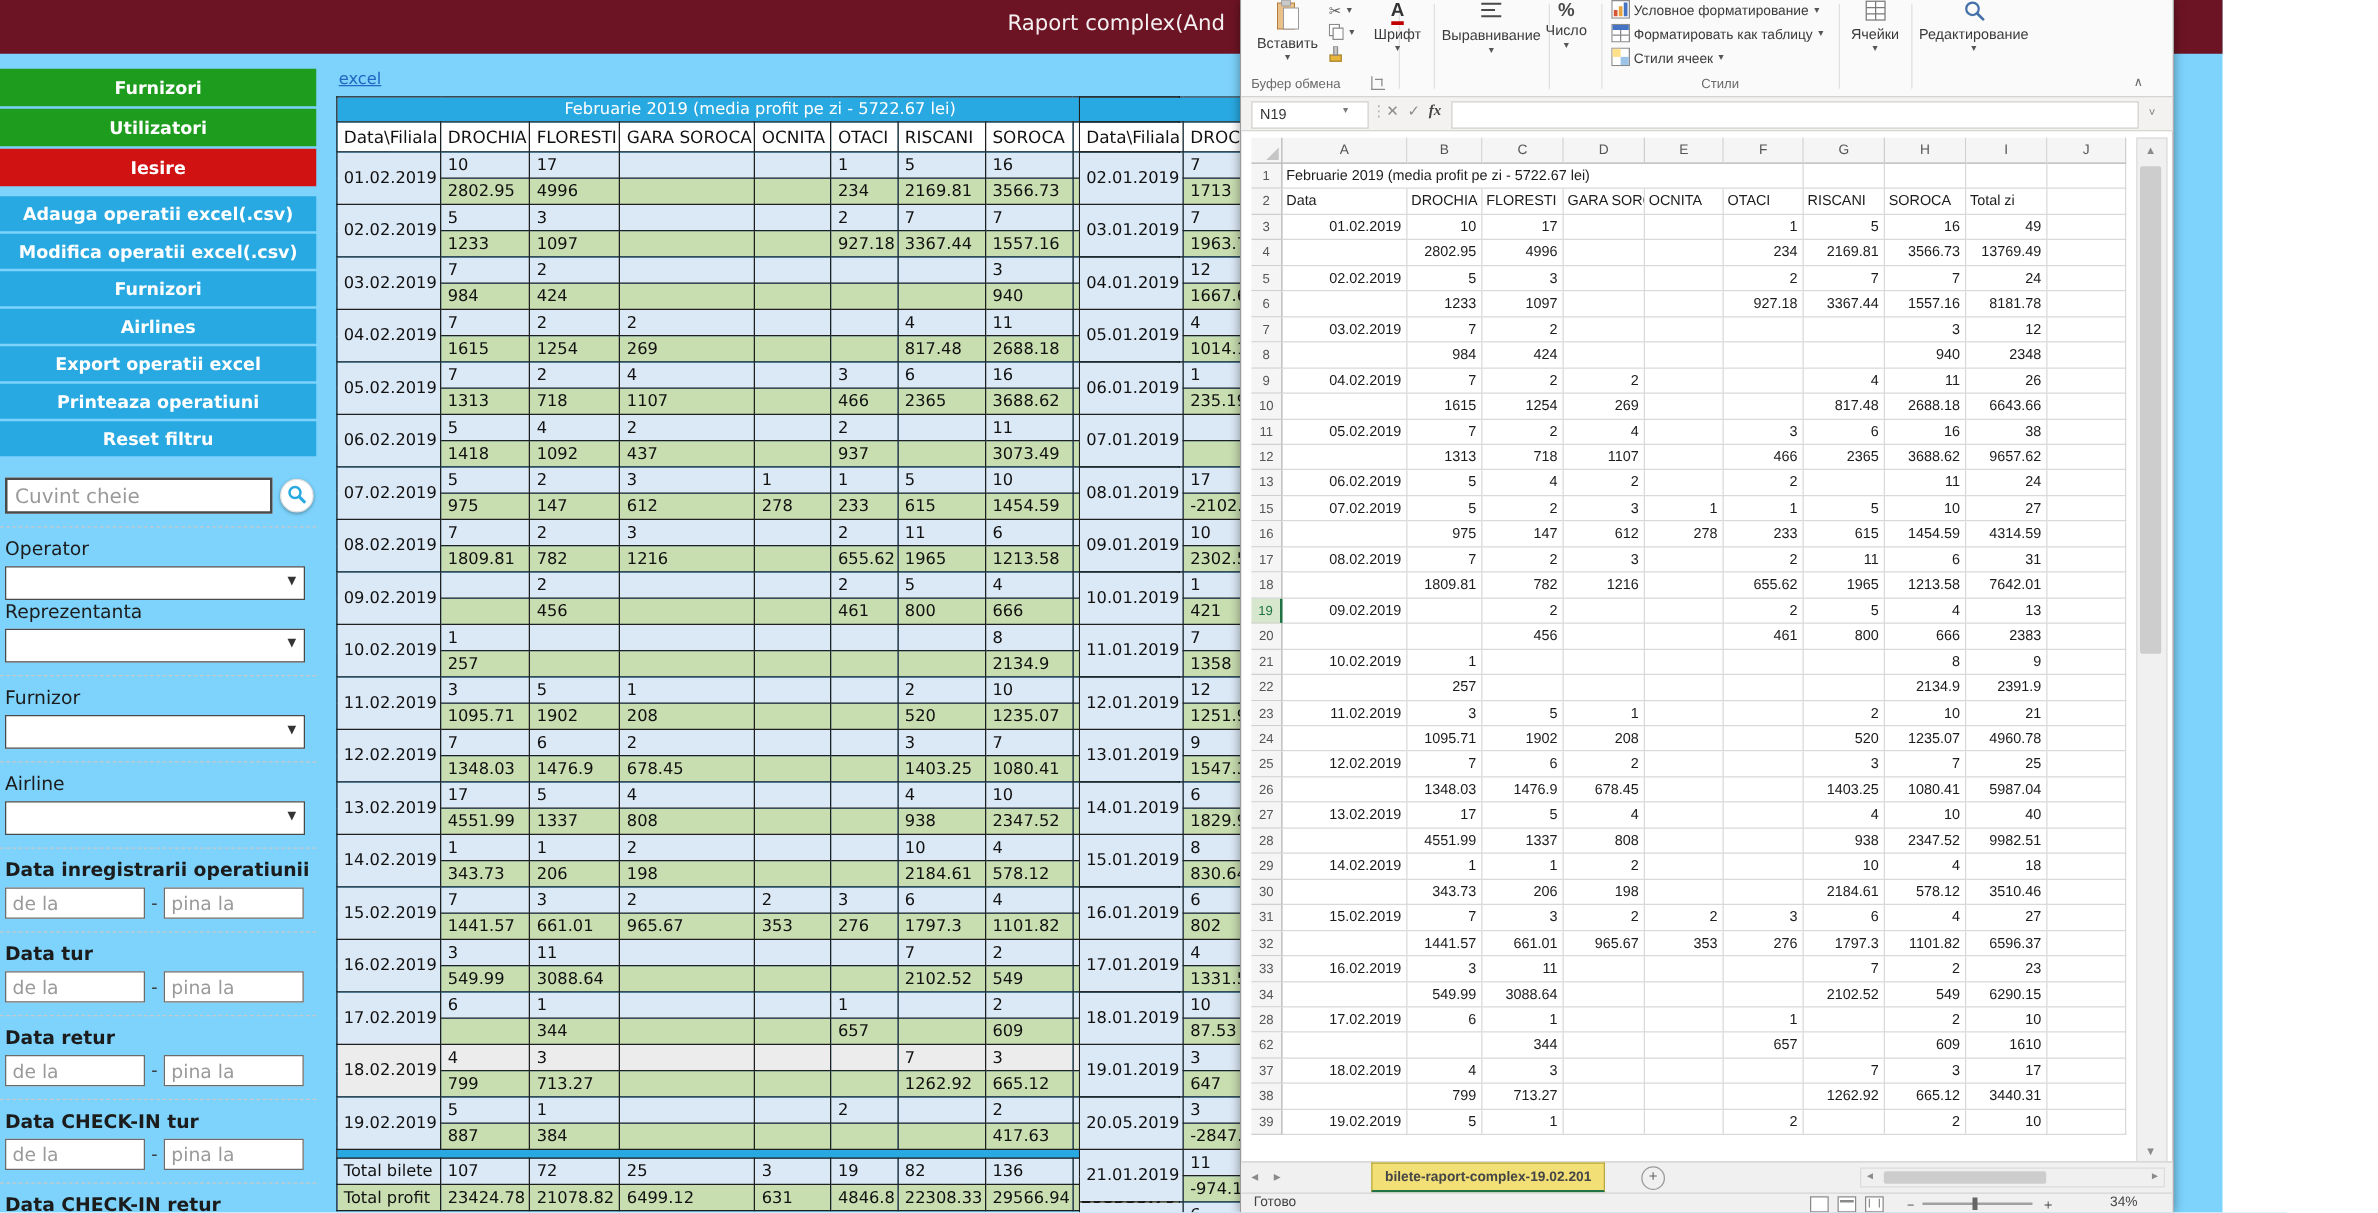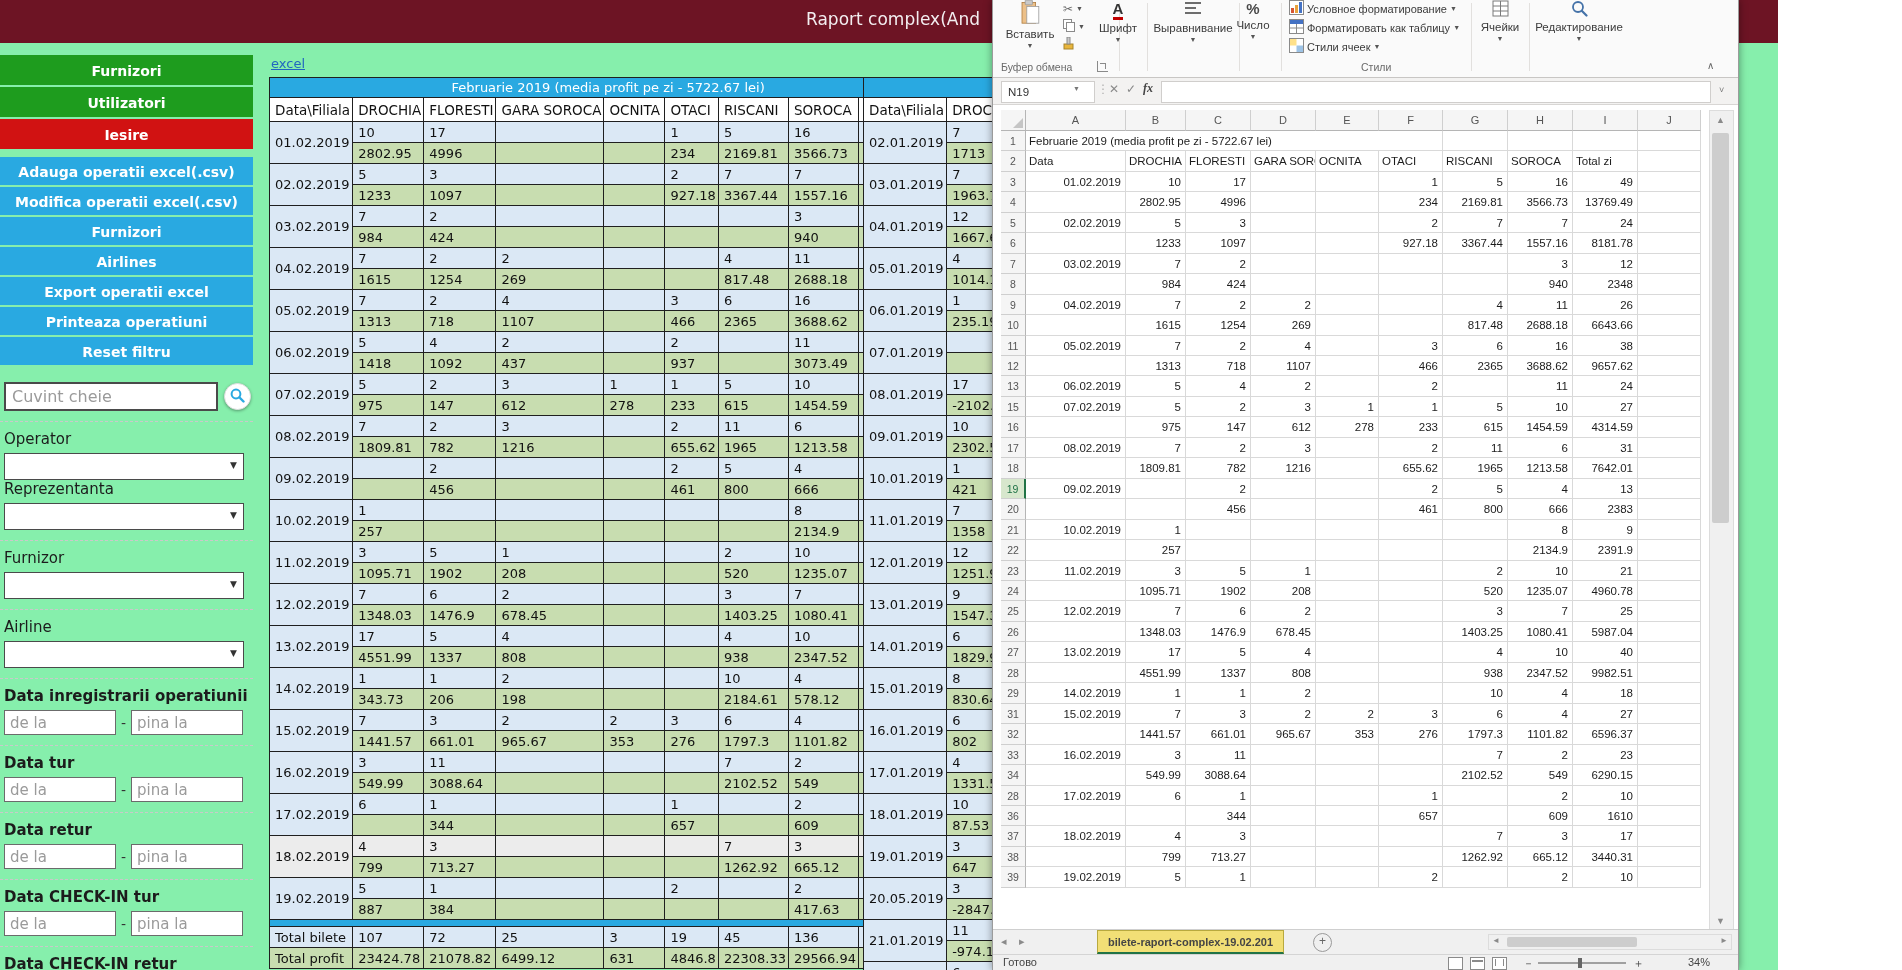--- a/index.html
+++ b/index.html
@@ -1,16 +1,16 @@
 <!DOCTYPE html>
 <html><head>
 <meta charset="utf-8">
 <style>
   html,body{margin:0;padding:0;background:#fff;}
-  #stage{position:relative;width:1778px;height:970px;overflow:hidden;background:#86efac;
+  #stage{position:relative;width:1778px;height:970px;overflow:hidden;background:#7dd3fc;
          font-family:"DejaVu Sans",sans-serif;}
   .abs{position:absolute;}
 
   
   #page-header{left:0;top:0;width:1886px;height:43px;background:#6d1424;z-index:1;}
   #page-title{left:806px;top:9px;color:#f3eef0;font-size:17px;white-space:nowrap;}
 
   
   #sidebar{left:0;top:55px;width:253px;height:915px;z-index:1;}
   .nav-btn{display:block;width:253px;height:30px;margin-bottom:2px;border:none;color:#fff;
@@ -632,21 +632,21 @@
           <tr class="seprow">
             <td colspan="9"></td>
           </tr>
           <tr class="tick">
             <td class="tlabel">Total bilete</td>
             <td>107</td>
             <td>72</td>
             <td>25</td>
             <td>3</td>
             <td>19</td>
-            <td>45</td>
+            <td>82</td>
             <td>136</td>
             <td class="bold">444</td>
           </tr>
           <tr class="prof">
             <td class="tlabel">Total profit</td>
             <td>23424.78</td>
             <td>21078.82</td>
             <td>6499.12</td>
             <td>631</td>
             <td>4846.8</td>
@@ -1323,20 +1323,33 @@
           <div class="xc num" style="width: 65px;">1</div>
           <div class="xc num" style="width: 65px;">2</div>
           <div class="xc" style="width: 63px;"></div>
           <div class="xc" style="width: 64px;"></div>
           <div class="xc num" style="width: 65px;">10</div>
           <div class="xc num" style="width: 65px;">4</div>
           <div class="xc num" style="width: 65px;">18</div>
           <div class="xc" style="width: 63px;"></div>
         </div>
         <div class="xr">
+          <div class="rn">30</div>
+          <div class="xc num" style="width: 100px;"></div>
+          <div class="xc num" style="width: 60px;">343.73</div>
+          <div class="xc num" style="width: 65px;">206</div>
+          <div class="xc num" style="width: 65px;">198</div>
+          <div class="xc" style="width: 63px;"></div>
+          <div class="xc" style="width: 64px;"></div>
+          <div class="xc num" style="width: 65px;">2184.61</div>
+          <div class="xc num" style="width: 65px;">578.12</div>
+          <div class="xc num" style="width: 65px;">3510.46</div>
+          <div class="xc" style="width: 63px;"></div>
+        </div>
+        <div class="xr">
           <div class="rn">31</div>
           <div class="xc num" style="width: 100px;">15.02.2019</div>
           <div class="xc num" style="width: 60px;">7</div>
           <div class="xc num" style="width: 65px;">3</div>
           <div class="xc num" style="width: 65px;">2</div>
           <div class="xc num" style="width: 63px;">2</div>
           <div class="xc num" style="width: 64px;">3</div>
           <div class="xc num" style="width: 65px;">6</div>
           <div class="xc num" style="width: 65px;">4</div>
           <div class="xc num" style="width: 65px;">27</div>
@@ -1388,21 +1401,21 @@
           <div class="xc num" style="width: 65px;">1</div>
           <div class="xc" style="width: 65px;"></div>
           <div class="xc" style="width: 63px;"></div>
           <div class="xc num" style="width: 64px;">1</div>
           <div class="xc" style="width: 65px;"></div>
           <div class="xc num" style="width: 65px;">2</div>
           <div class="xc num" style="width: 65px;">10</div>
           <div class="xc" style="width: 63px;"></div>
         </div>
         <div class="xr">
-          <div class="rn">36</div>
+          <div class="rn">62</div>
           <div class="xc num" style="width: 100px;"></div>
           <div class="xc" style="width: 60px;"></div>
           <div class="xc num" style="width: 65px;">344</div>
           <div class="xc" style="width: 65px;"></div>
           <div class="xc" style="width: 63px;"></div>
           <div class="xc num" style="width: 64px;">657</div>
           <div class="xc" style="width: 65px;"></div>
           <div class="xc num" style="width: 65px;">609</div>
           <div class="xc num" style="width: 65px;">1610</div>
           <div class="xc" style="width: 63px;"></div>

